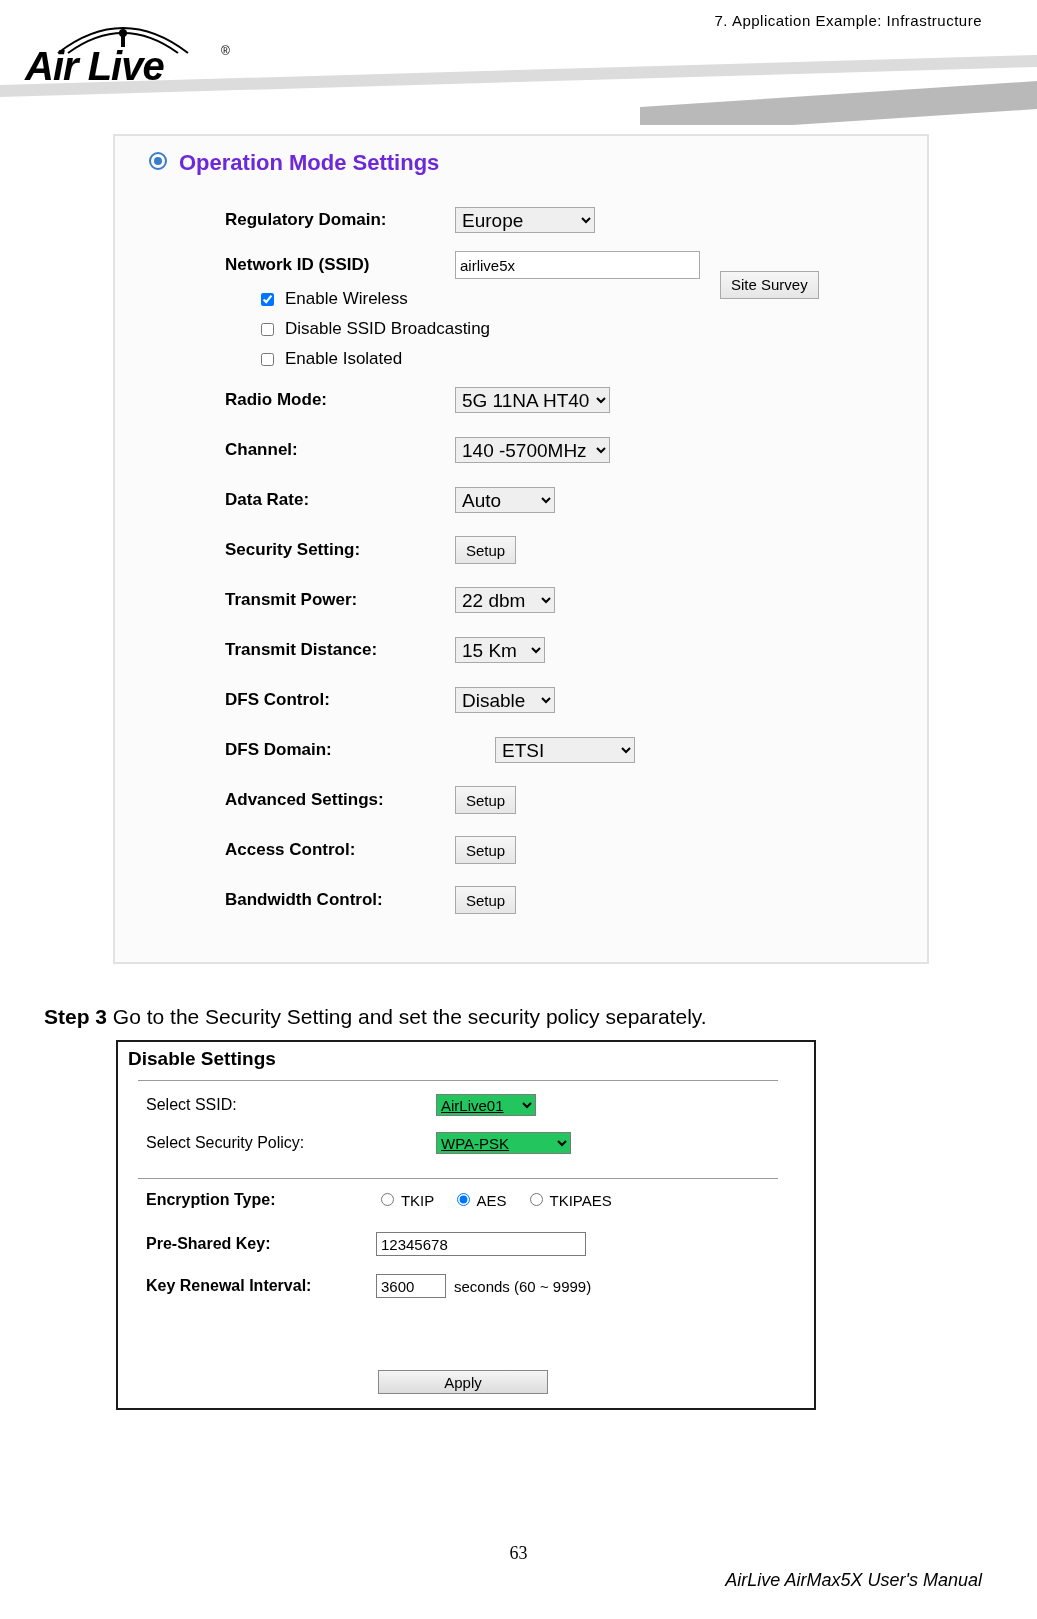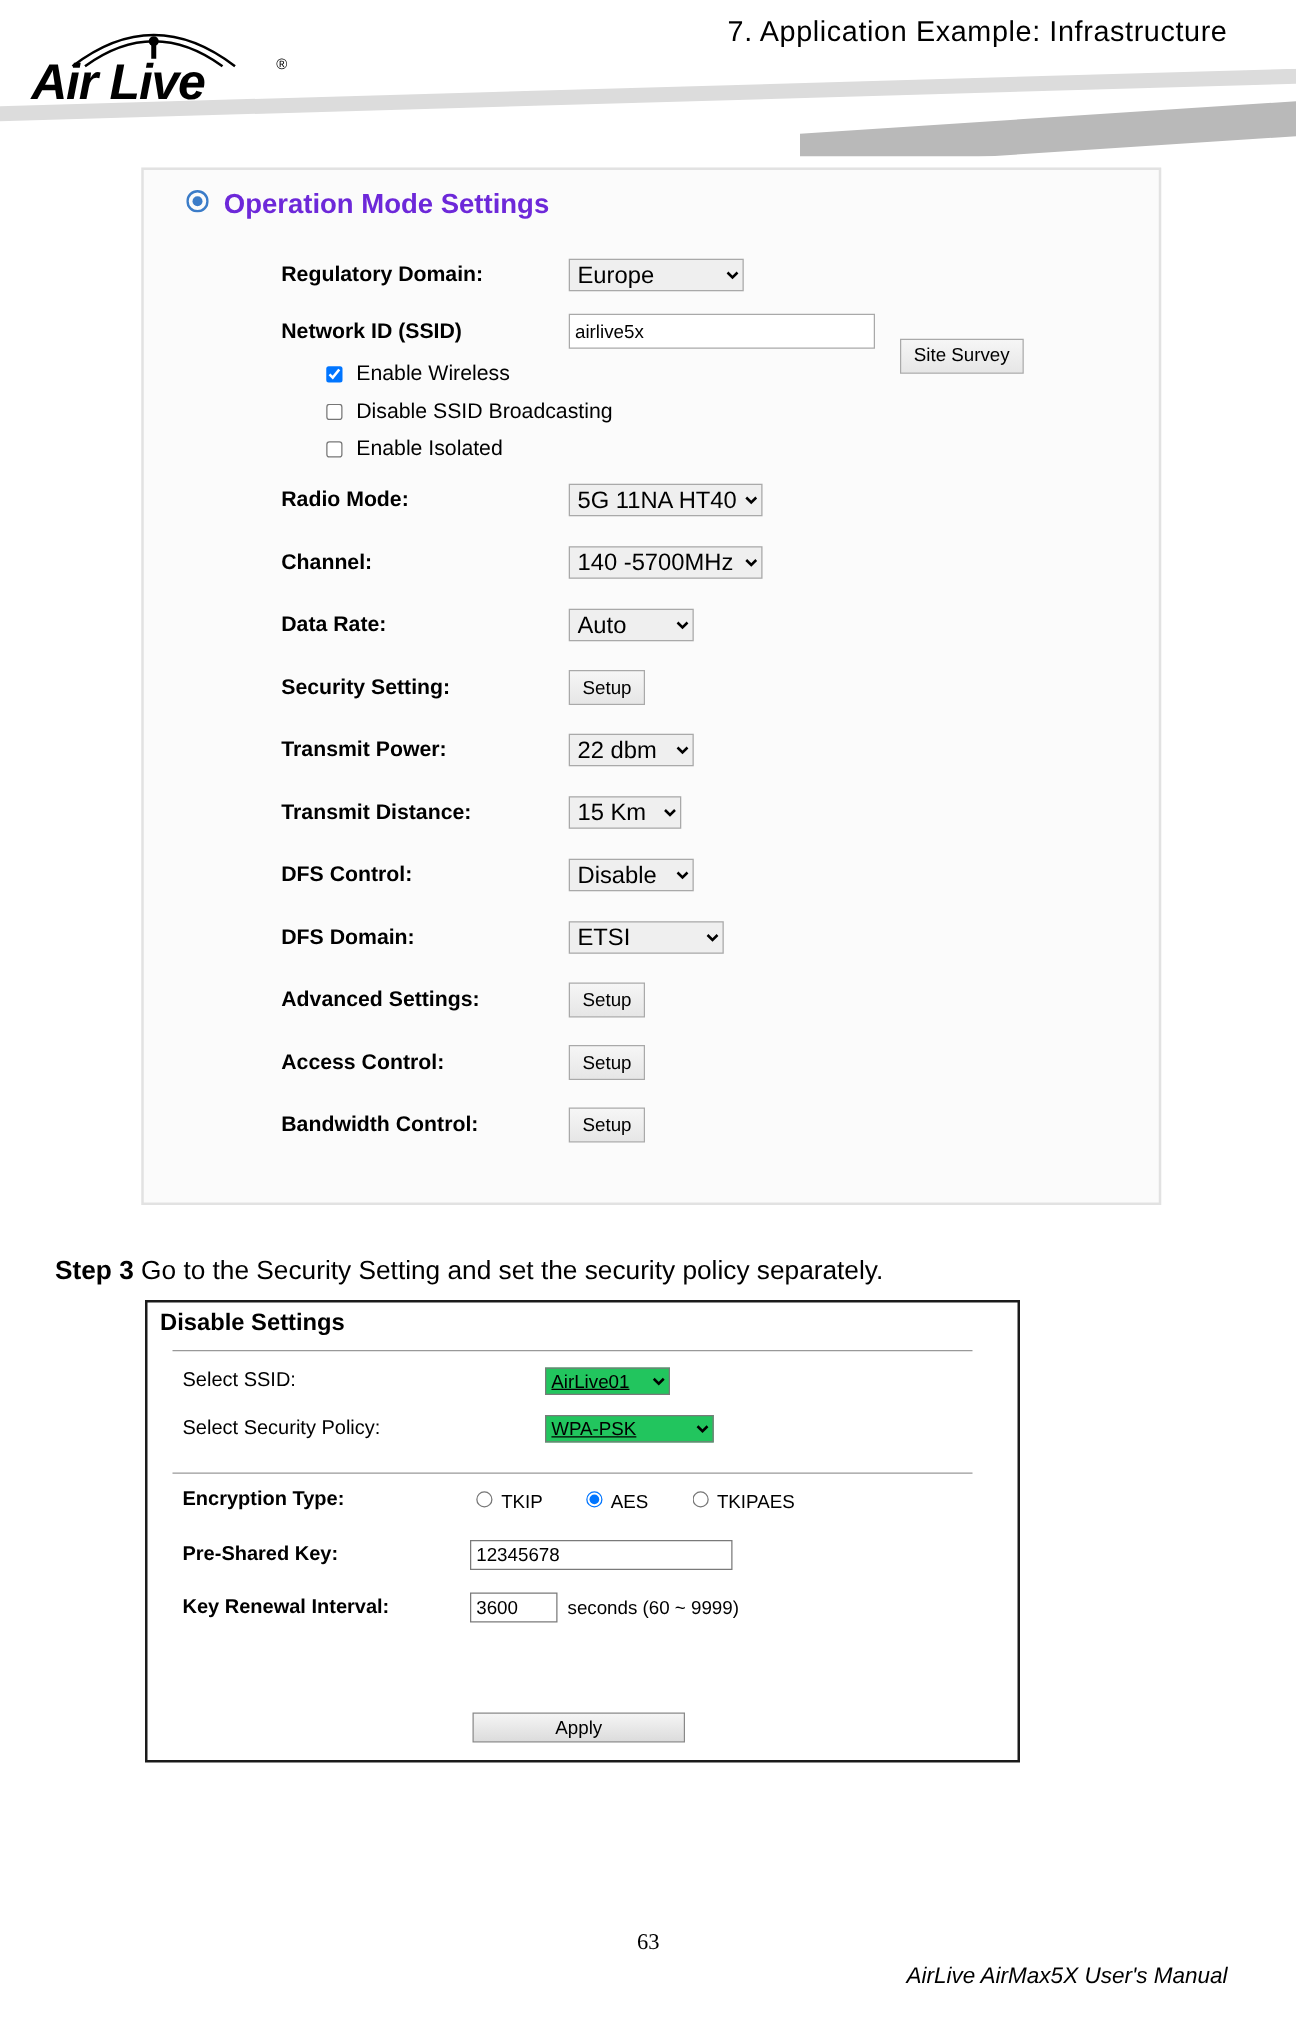--- a/index.html
+++ b/index.html
@@ -13,21 +13,21 @@
   .page {
     width: 1037px;
     height: 1619px;
     position: relative;
     box-sizing: border-box;
   }
   .header-section-title {
     position: absolute;
     top: 12px;
     right: 55px;
-    font-size: 23px;
+    font-size: 15px;
     letter-spacing: 0.5px;
   }
   .logo {
     position: absolute;
     top: 20px;
     left: 25px;
     width: 220px;
     height: 70px;
   }
   .logo-text {
@@ -165,21 +165,21 @@
     background:#22c55e;
     text-decoration:underline;
   }
   .ss2-txt {
     font-size:15px;
     height:20px;
     border:1px solid #7a7a7a;
     background:#fff;
     padding:1px 4px;
   }
-  .radio-grp { display:flex; gap:30px; align-items:center; font-size:15px;}
+  .radio-grp { display:flex; gap:18px; align-items:center; font-size:15px;}
   .ss2-hr {
     position:absolute;
     left: 20px;
     width: 640px;
     border:none;
     border-top:1px solid #999;
   }
   .ss2-apply {
     position:absolute;
     left:260px;
@@ -292,21 +292,21 @@
       <select class="sel" style="width:90px;"><option>15 Km</option></select>
     </div>
 
     <div class="form-row" style="top:550px;">
       <span class="lbl">DFS Control:</span>
       <select class="sel" style="width:100px;"><option>Disable</option></select>
     </div>
 
     <div class="form-row" style="top:600px;">
       <span class="lbl">DFS Domain:</span>
-      <select class="sel" style="width:124px;"><option>ETSI</option></select>
+      <select class="sel" style="width:140px;margin-left:40px;"><option>ETSI</option></select>
     </div>
 
     <div class="form-row" style="top:650px;">
       <span class="lbl">Advanced Settings:</span>
       <button class="btn">Setup</button>
     </div>
 
     <div class="form-row" style="top:700px;">
       <span class="lbl">Access Control:</span>
       <button class="btn">Setup</button>

